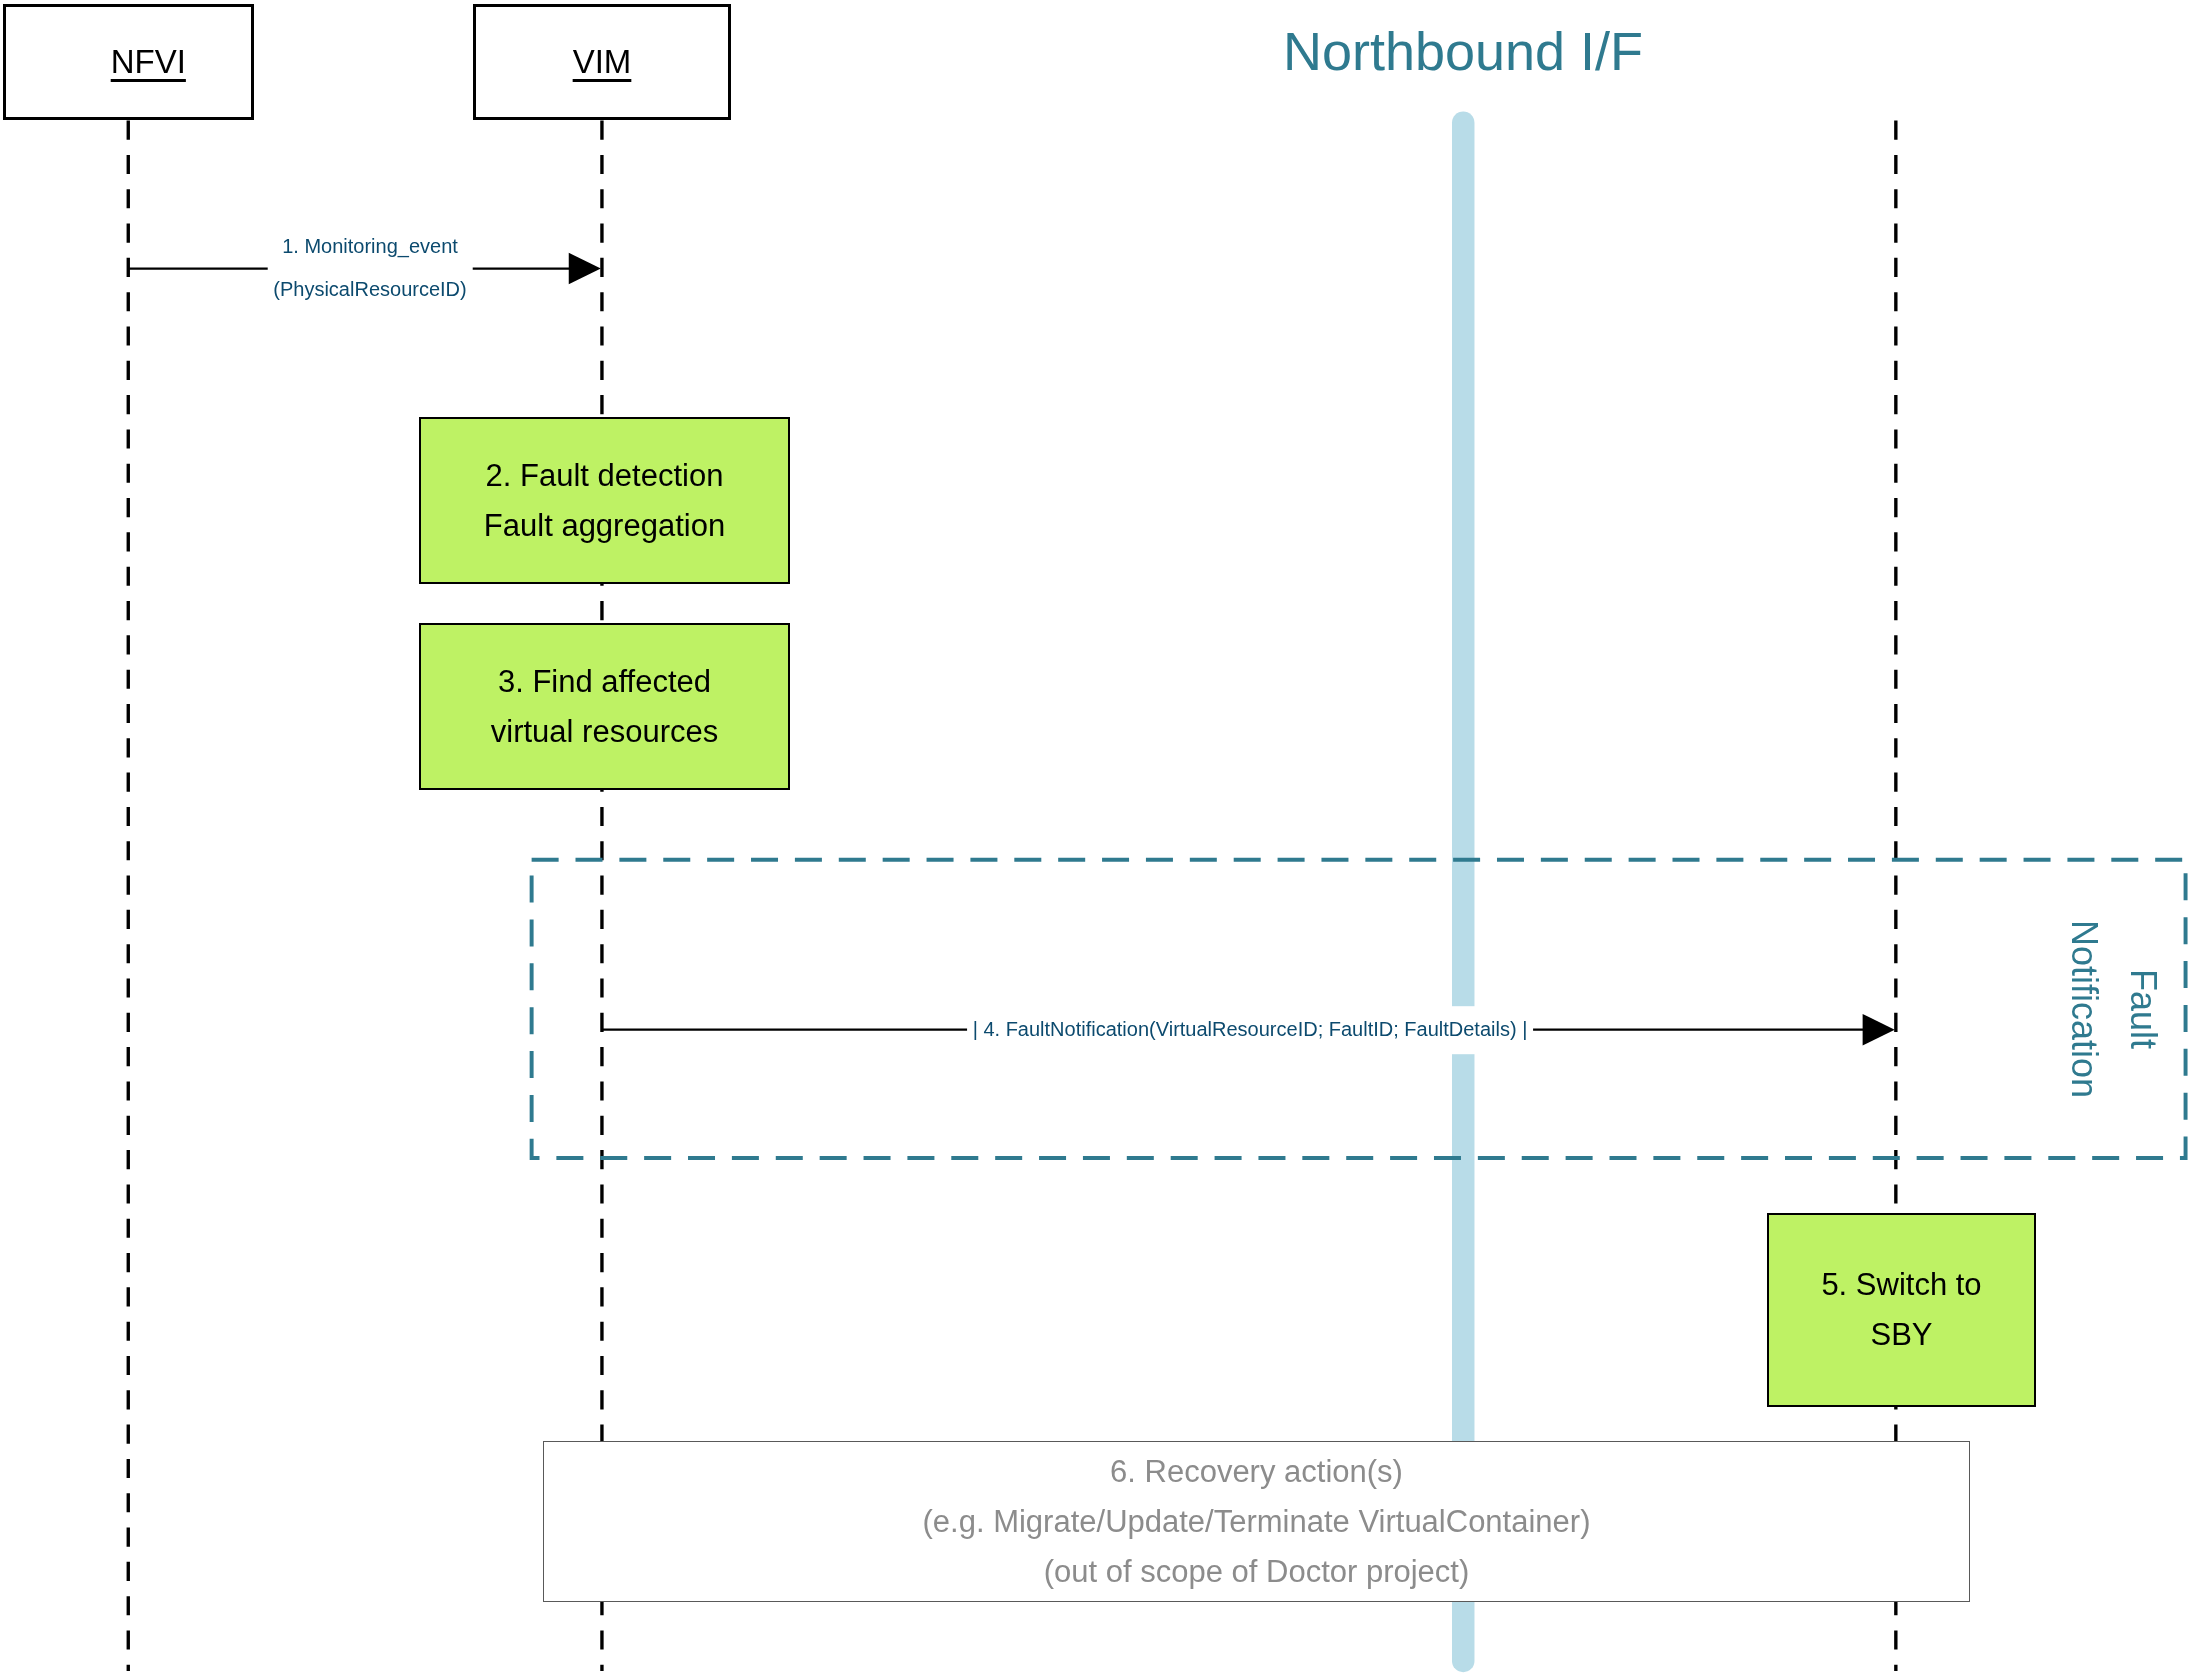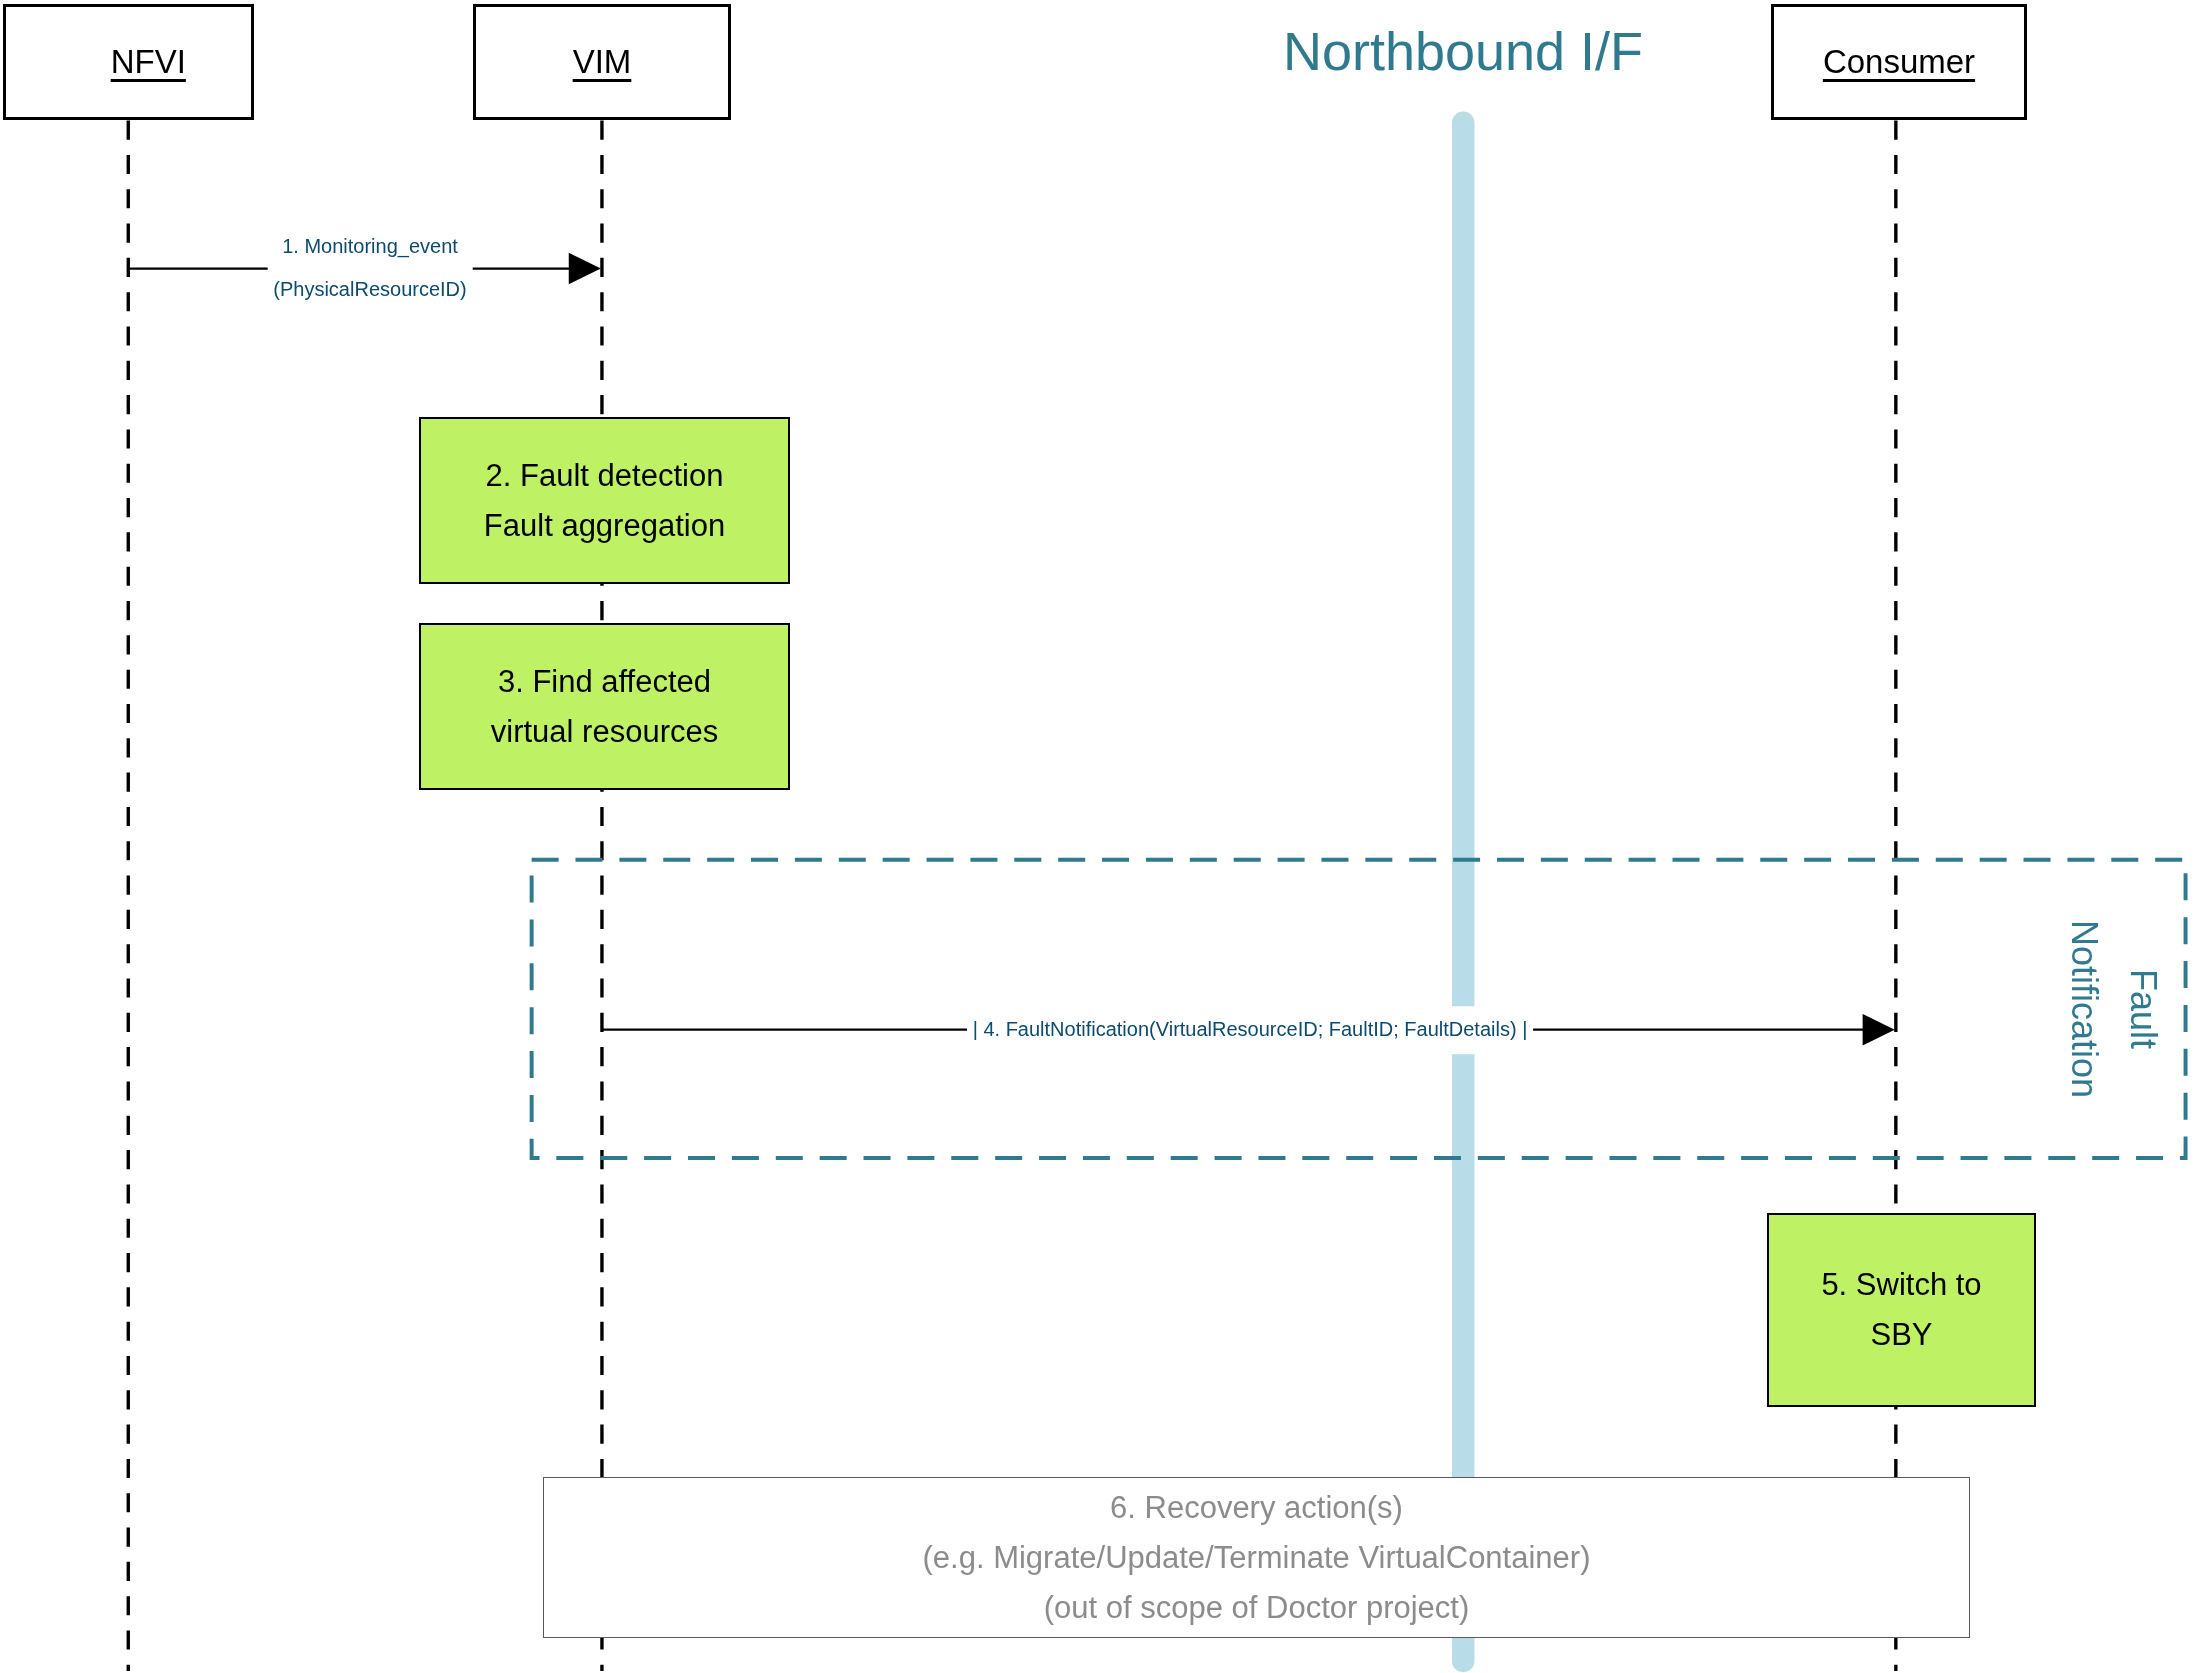--- a/index.html
+++ b/index.html
@@ -60,21 +60,21 @@
     color:var(--teal,#2F7A8F);font-size:36px;line-height:59px;
     text-align:center;white-space:nowrap;
   }
 
   
   .note{
     position:absolute;left:543px;top:1441px;width:1427px;height:161px;
     border:1.7px solid #595959;background:#fff;box-sizing:border-box;
     display:flex;flex-direction:column;align-items:center;justify-content:center;
     text-align:center;font-size:31px;line-height:50px;
-    color:var(--gray-text,#8C8C8C);z-index:2;margin-top:36px;
+    color:var(--gray-text,#8C8C8C);z-index:2;
   }
 </style>
 </head>
 <body>
 
 <div id="canvas">
 
   <svg id="wires" width="2194" height="1674" viewBox="0 0 3900 2975">
 
     <line x1="228" y1="214" x2="228" y2="2970" stroke="#000" stroke-width="6" stroke-dasharray="34 27"></line>
@@ -90,23 +90,20 @@
     <polygon points="3311,1802 3311,1858 3368,1830" fill="#000"></polygon>
 
     <rect x="945" y="1528" width="2940" height="530" fill="none" stroke="var(--teal,#2F7A8F)" stroke-width="7" stroke-dasharray="48 30"></rect>
   </svg>
 
   <div class="participant" id="p-nfvi">
     <span>NFVI</span>
   </div>
   <div class="participant" id="p-vim">
     <span>VIM</span>
-  </div>
-  <div class="participant" id="p-consumer">
-    <span>Consumer</span>
   </div>
 
   <div class="nb-title">Northbound I/F</div>
 
   <div class="msg-label" id="msg1-label">
     <div>1. Monitoring_event</div>
     <div>(PhysicalResourceID)</div>
   </div>
 
   <div class="activity" id="act2">

